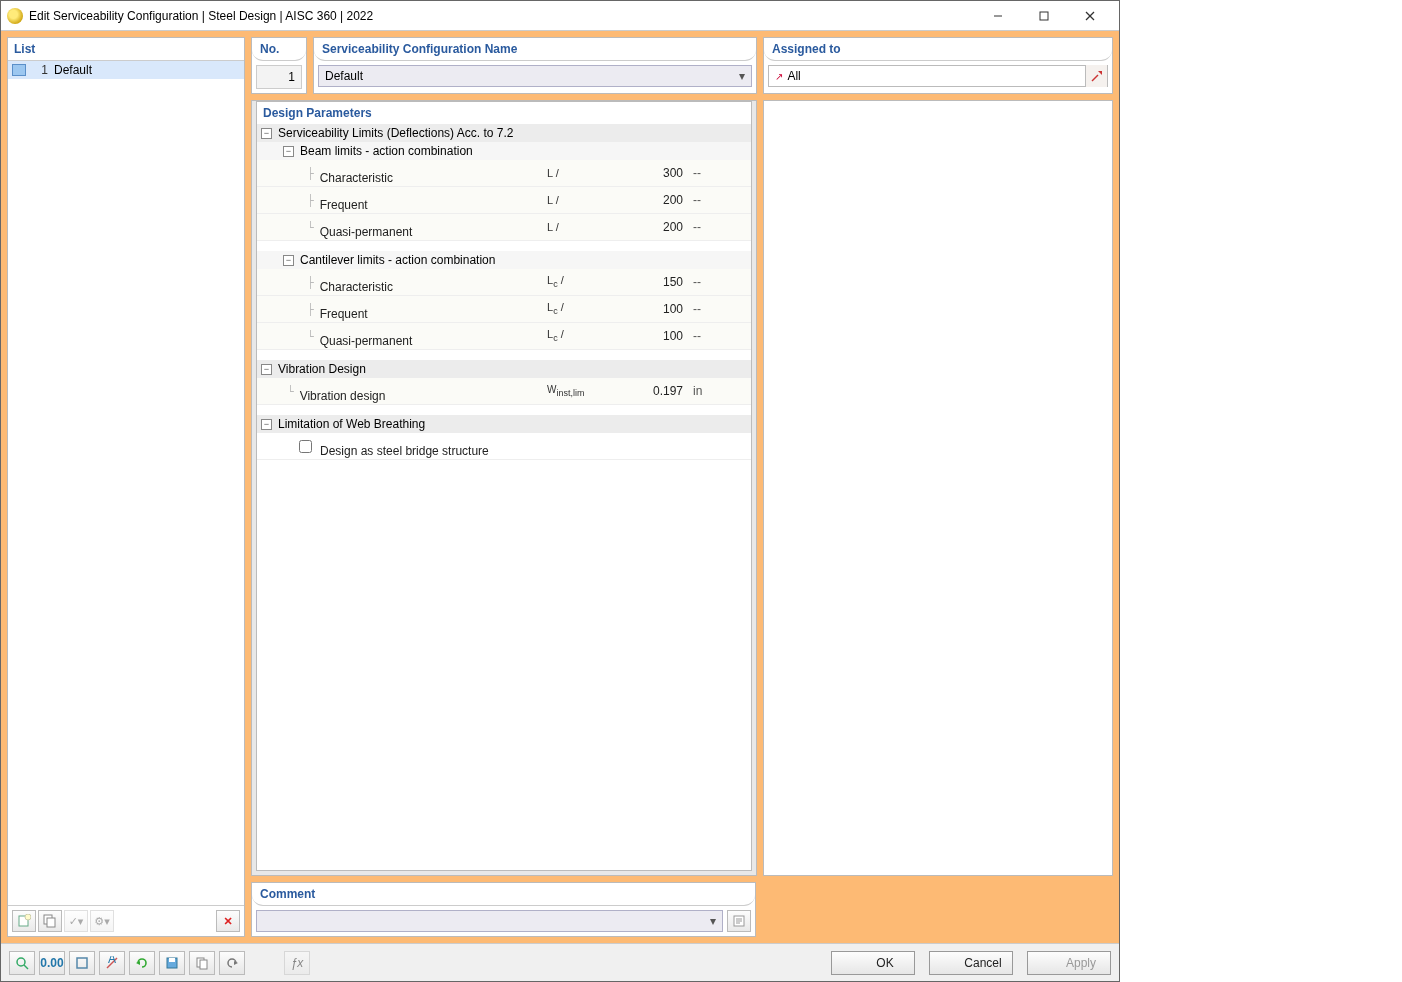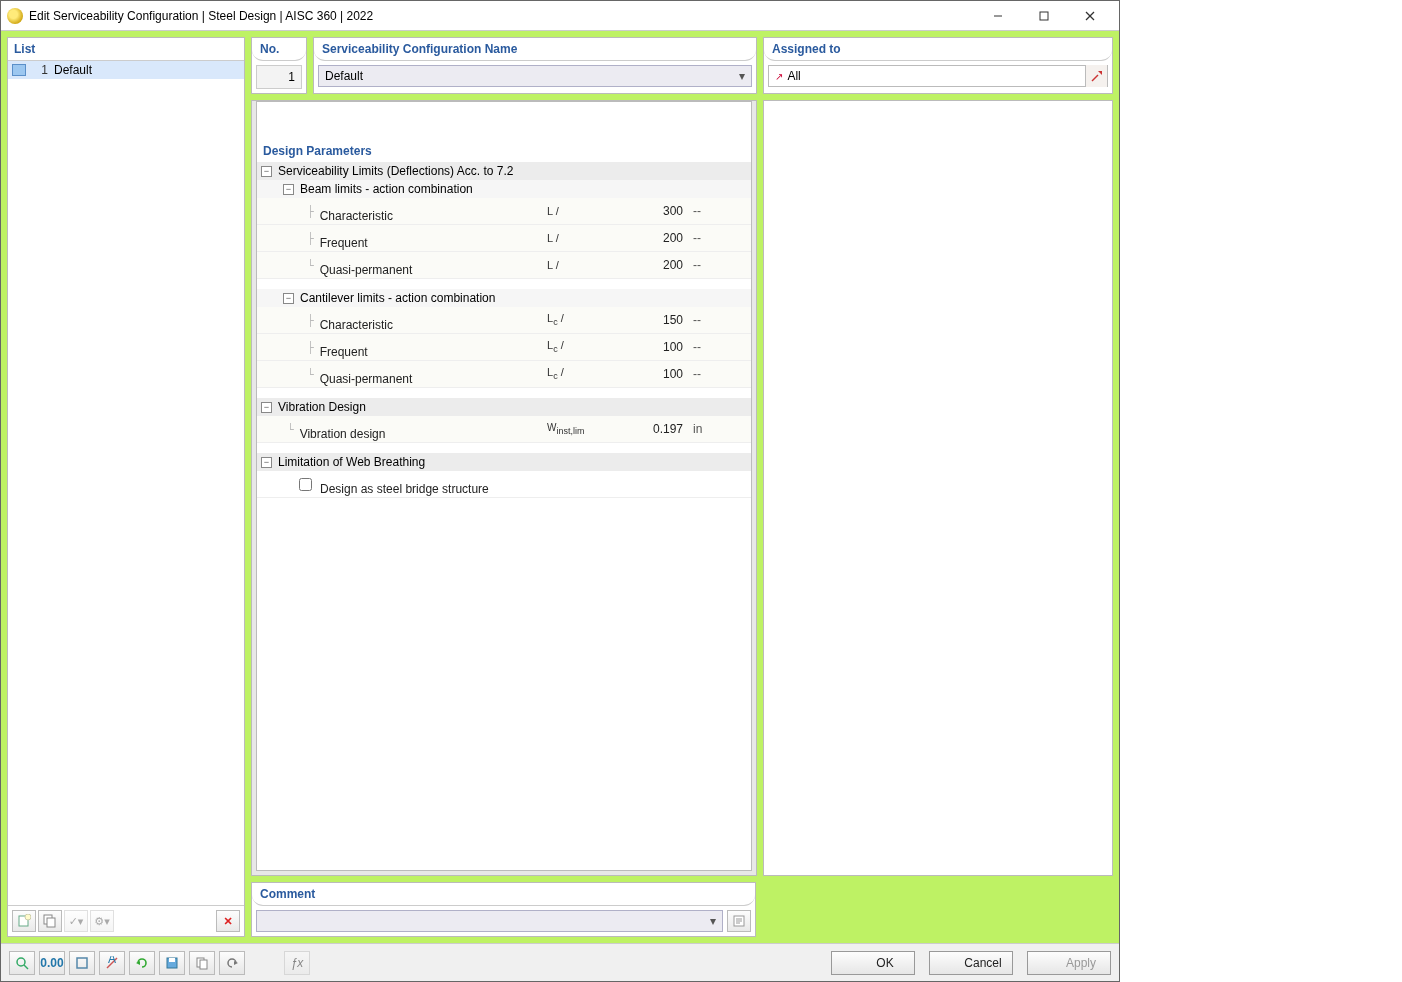--- a/index.html
+++ b/index.html
@@ -4,21 +4,21 @@
 <style>
   * { box-sizing: border-box; font-family: -apple-system, 'Segoe UI', Tahoma, sans-serif; font-size: 12px; }
   body { margin: 0; background: #fff; overflow: hidden; }
   .window { width: 1120px; height: 982px; background: #fff; display: flex; flex-direction: column; border: 1px solid #666; }
   
   .titlebar { height: 30px; display: flex; align-items: center; padding: 0 6px; border-bottom: 1px solid #ccc; background: #fff; }
   .titlebar .app-icon { width: 16px; height: 16px; margin-right: 6px; background: radial-gradient(circle at 40% 40%, #ffeb7a 30%, #c79a00 80%); border-radius: 50%; }
   .titlebar .title { flex: 1; color: #000; }
   .winbtn { width: 46px; height: 30px; display: flex; align-items: center; justify-content: center; color: #333; }
   
-  .body { flex: 1; display: flex; padding: 6px; gap: 6px; background: #bef264; min-height: 0; }
+  .body { flex: 1; display: flex; padding: 6px; gap: 6px; background: #fdba74; min-height: 0; }
   .panel { background: #fff; border: 1px solid #bbb; display: flex; flex-direction: column; }
   
   .left { width: 238px; }
   .section-head { color: #2a5a9e; font-weight: 600; padding: 4px 6px; border-bottom: 1px solid #ccc; background: #fff; }
   .listbody { flex: 1; overflow: auto; }
   .listrow { display: flex; align-items: center; padding: 2px 4px; }
   .listrow.sel { background: #d9e8fb; }
   .listrow .sq { width: 14px; height: 12px; background: #9cc7f0; border: 1px solid #5a8fc9; margin-right: 6px; }
   .listrow .num { width: 16px; text-align: right; margin-right: 6px; color: #333; }
   .list-toolbar { display: flex; gap: 2px; padding: 4px; border-top: 1px solid #ccc; }
@@ -39,21 +39,21 @@
   .assignbox .assignrow { margin: 4px; height: 22px; background: #fff; border: 1px solid #bbb; display: flex; align-items: center; padding: 0 6px; }
   .assignbox .redlink { color: #c03; margin-right: 4px; font-size: 10px; }
   .assignbox .pickbtn { width: 22px; height: 22px; border-left: 1px solid #bbb; display: flex; align-items: center; justify-content: center; margin-left: auto; margin-right: -6px; background: #f5f1ee; }
   .assignbox .pickbtn svg { width: 12px; height: 12px; }
   
   .mainblock { flex: 1; display: flex; min-height: 0; }
   .mainleft { flex: 1; display: flex; flex-direction: column; border: 1px solid #bbb; background: #e8e8e8; min-width: 0; }
   .tabs { display: flex; padding: 4px 4px 0 4px; }
   .tab { background: #fff; border: 1px solid #bbb; border-bottom: none; padding: 4px 14px; color: #333; border-radius: 3px 3px 0 0; }
   .paramarea { flex: 1; background: #fff; border: 1px solid #bbb; margin: 0 4px 4px 4px; overflow: auto; }
-  .section-title { color: #2a5a9e; font-weight: 600; padding: 4px 6px; margin-top: 38px; }
+  .section-title { color: #2a5a9e; font-weight: 600; padding: 4px 6px; }
   .grouprow { background: #ececec; padding: 2px 4px; display: flex; align-items: center; }
   .grouprow .collapse { width: 11px; height: 11px; border: 1px solid #888; background: #fff; margin-right: 6px; font-size: 9px; line-height: 9px; text-align: center; color: #555; }
   .subgroup { background: #f6f6f6; padding: 2px 4px 2px 26px; display: flex; align-items: center; }
   .subgroup .collapse { width: 11px; height: 11px; border: 1px solid #888; background: #fff; margin-right: 6px; font-size: 9px; line-height: 9px; text-align: center; color: #555; }
   .datarow { display: flex; align-items: center; padding: 1px 4px 1px 50px; background: #fbfbf7; border-bottom: 1px solid #eee; }
   .datarow .tree { color: #bbb; margin-right: 6px; font-family: monospace; font-size: 11px; }
   .datarow .lbl { flex: 1; color: #222; margin-top: 10px; }
   .datarow .mid { width: 70px; color: #333; font-size: 11px; }
   .datarow .val { width: 70px; text-align: right; color: #222; padding-right: 4px; }
   .datarow .unit { width: 60px; color: #555; padding-left: 6px; }

